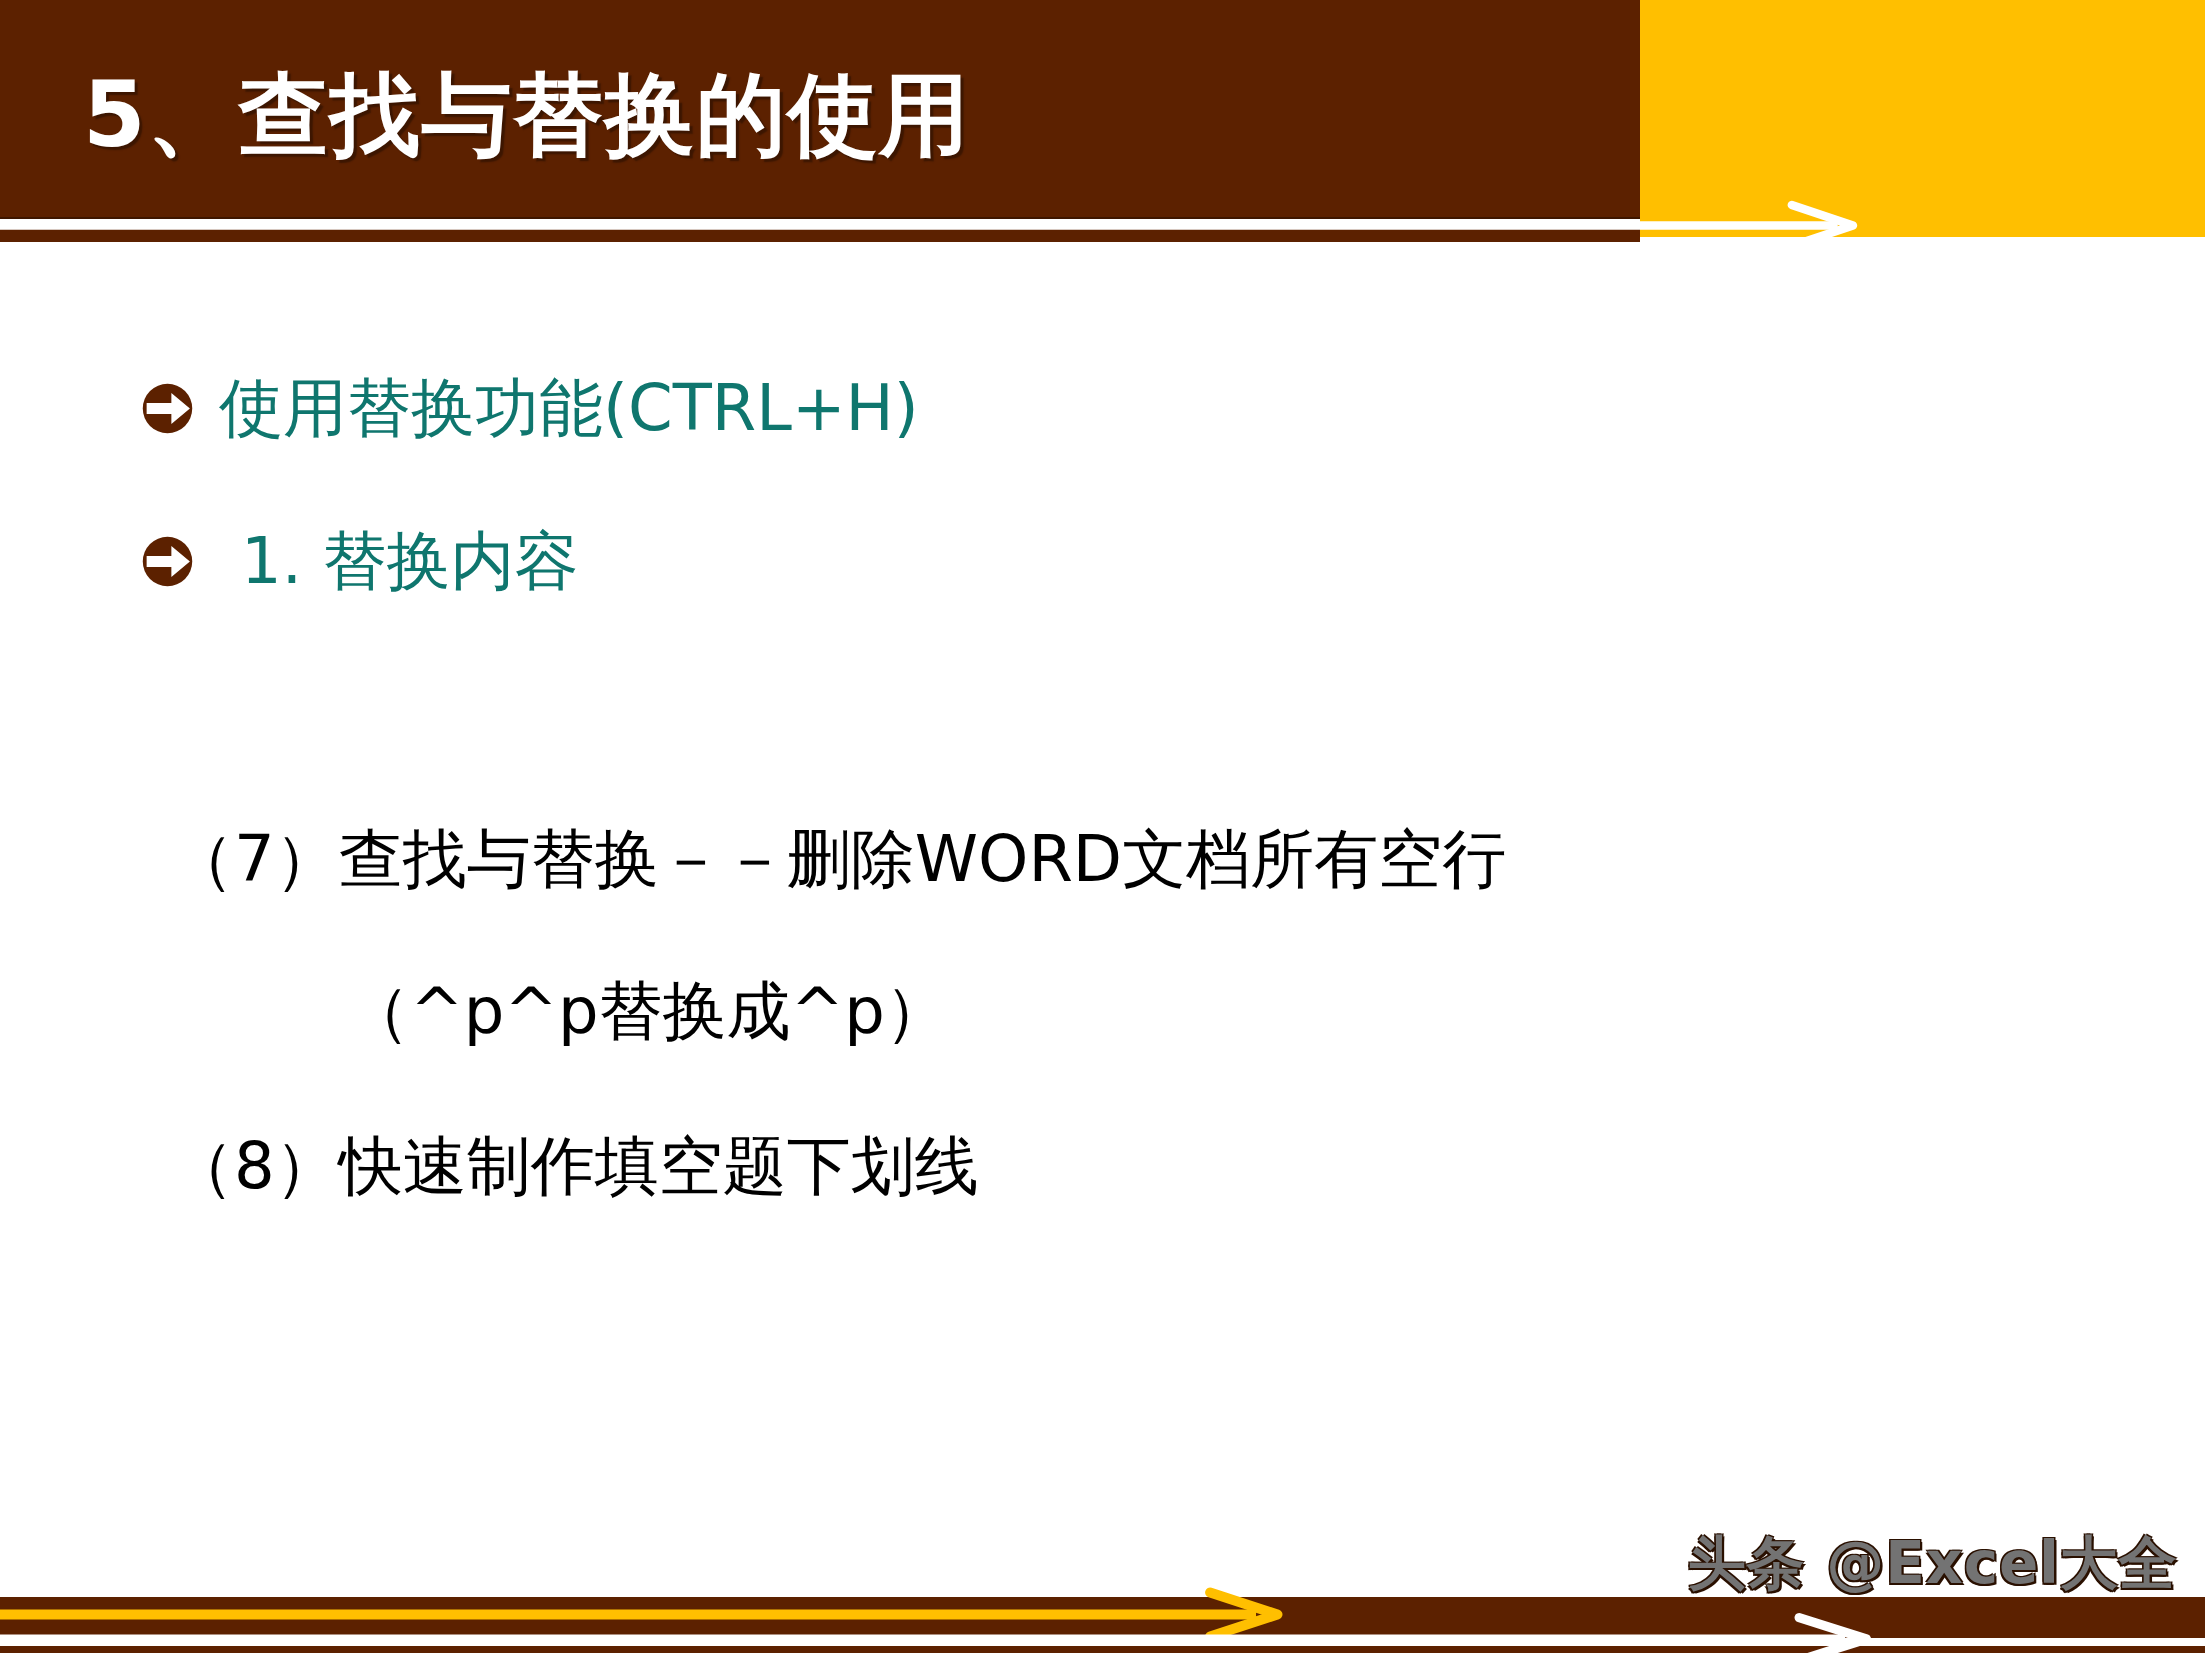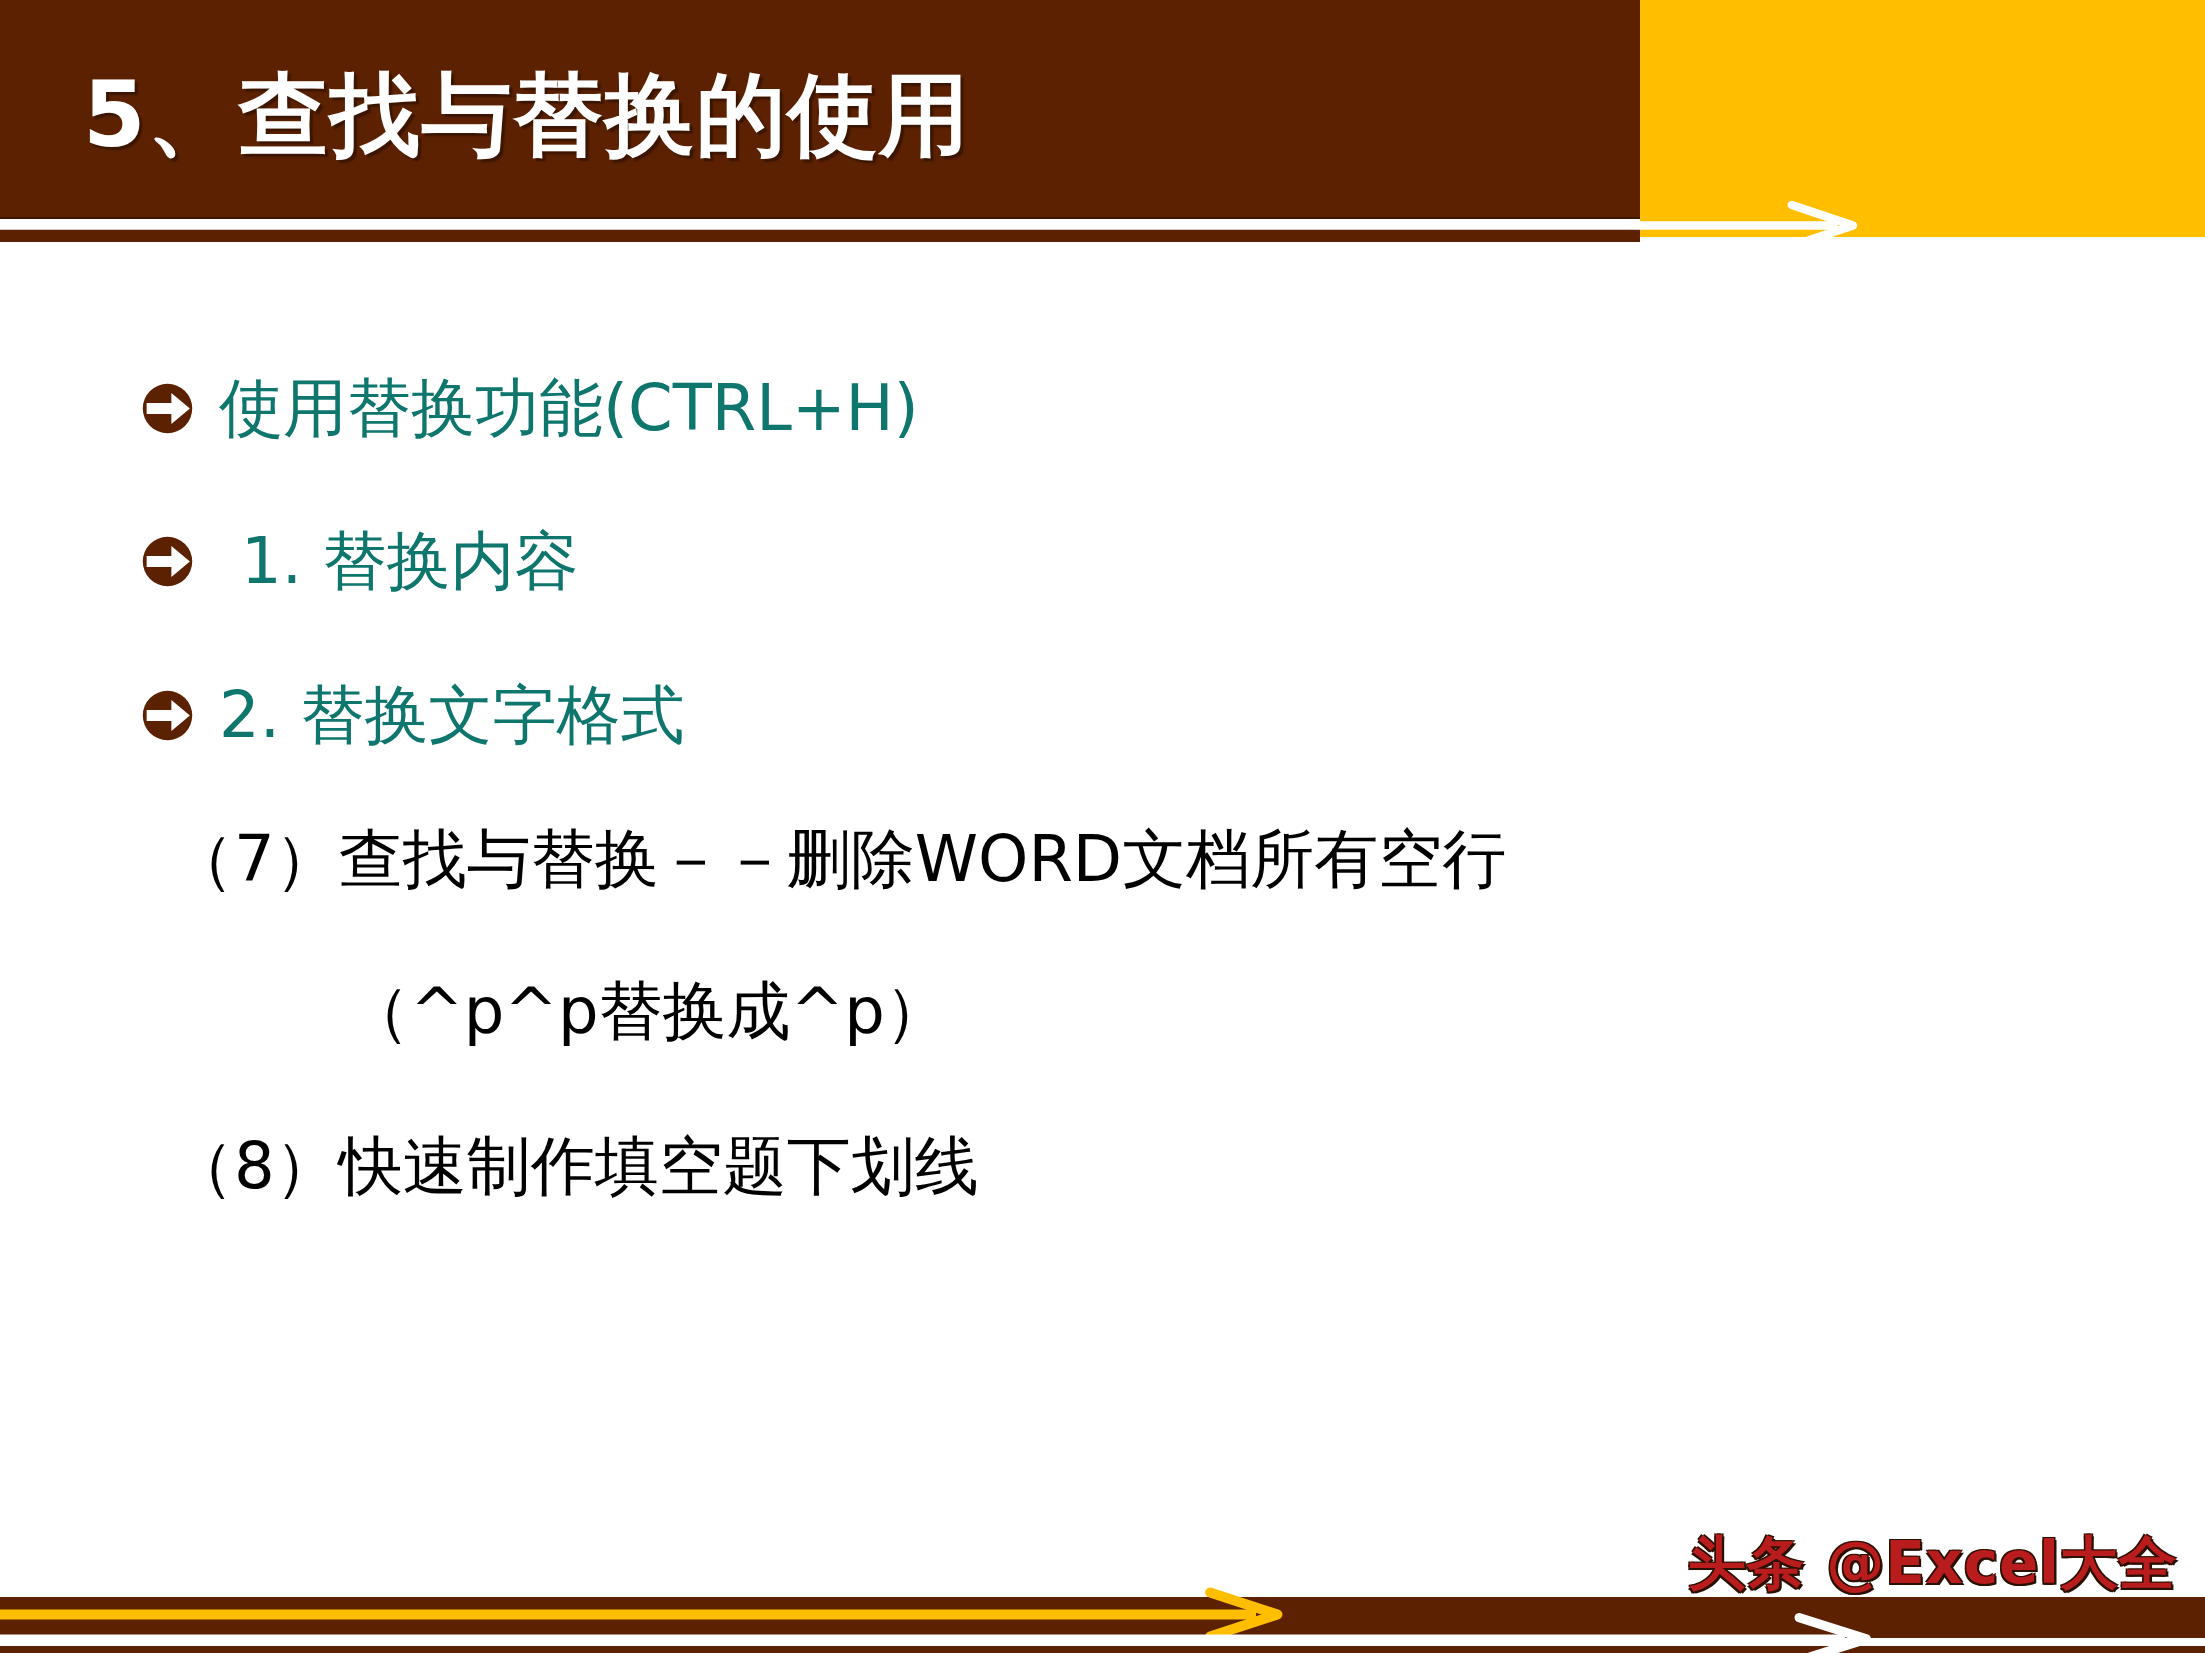--- a/index.html
+++ b/index.html
@@ -159,21 +159,21 @@
     overflow: visible;
   }
 
   
   .watermark {
     position: absolute;
     right: 27.6px;
     top: 1525px;
     font-size: 58px;
     font-weight: bold;
-    color: #b91c1c;
+    color: #737373;
     white-space: nowrap;
     letter-spacing: 0.8px;
     font-family: "DejaVu Sans", "Liberation Sans", sans-serif;
     text-shadow:
       2.3px 2.3px 0 #2a1000,
       -1.5px -1.5px 0 #2a1000,
       1.5px -1.5px 0 #2a1000,
       -1.5px 1.5px 0 #2a1000,
       0 2.3px 0 #2a1000;
   }
@@ -207,27 +207,20 @@
     </div>
 
     <div class="bullet-row" style="left:142px; top:230px;gap:22px;">
       <svg class="bullet-icon" viewBox="0 0 66 66">
         <circle cx="33" cy="33" r="32" fill="#5C2100"></circle>
         <path d="M6 26 L38 26 L38 13 L62 33 L38 53 L38 40 L6 40 Z" fill="#FFFFFF"></path>
       </svg>
       <span class="bullet-text">1. 替换内容</span>
     </div>
 
-    <div class="bullet-row" style="left:142px; top:384px;">
-      <svg class="bullet-icon" viewBox="0 0 66 66">
-        <circle cx="33" cy="33" r="32" fill="#5C2100"></circle>
-        <path d="M6 26 L38 26 L38 13 L62 33 L38 53 L38 40 L6 40 Z" fill="#FFFFFF"></path>
-      </svg>
-      <span class="bullet-text">2. 替换文字格式</span>
-    </div>
 
     <div class="sub-line" style="left:170px; top:528px;">（7）查找与替换－－删除WORD文档所有空行</div>
 
     <div class="sub-line" style="left:346px; top:680px;">（^p^p替换成^p）</div>
 
     <div class="sub-line" style="left:170px; top:835px;">（8）快速制作填空题下划线</div>
 
   </div>
 
   <div class="ftr-brown-a"></div>

